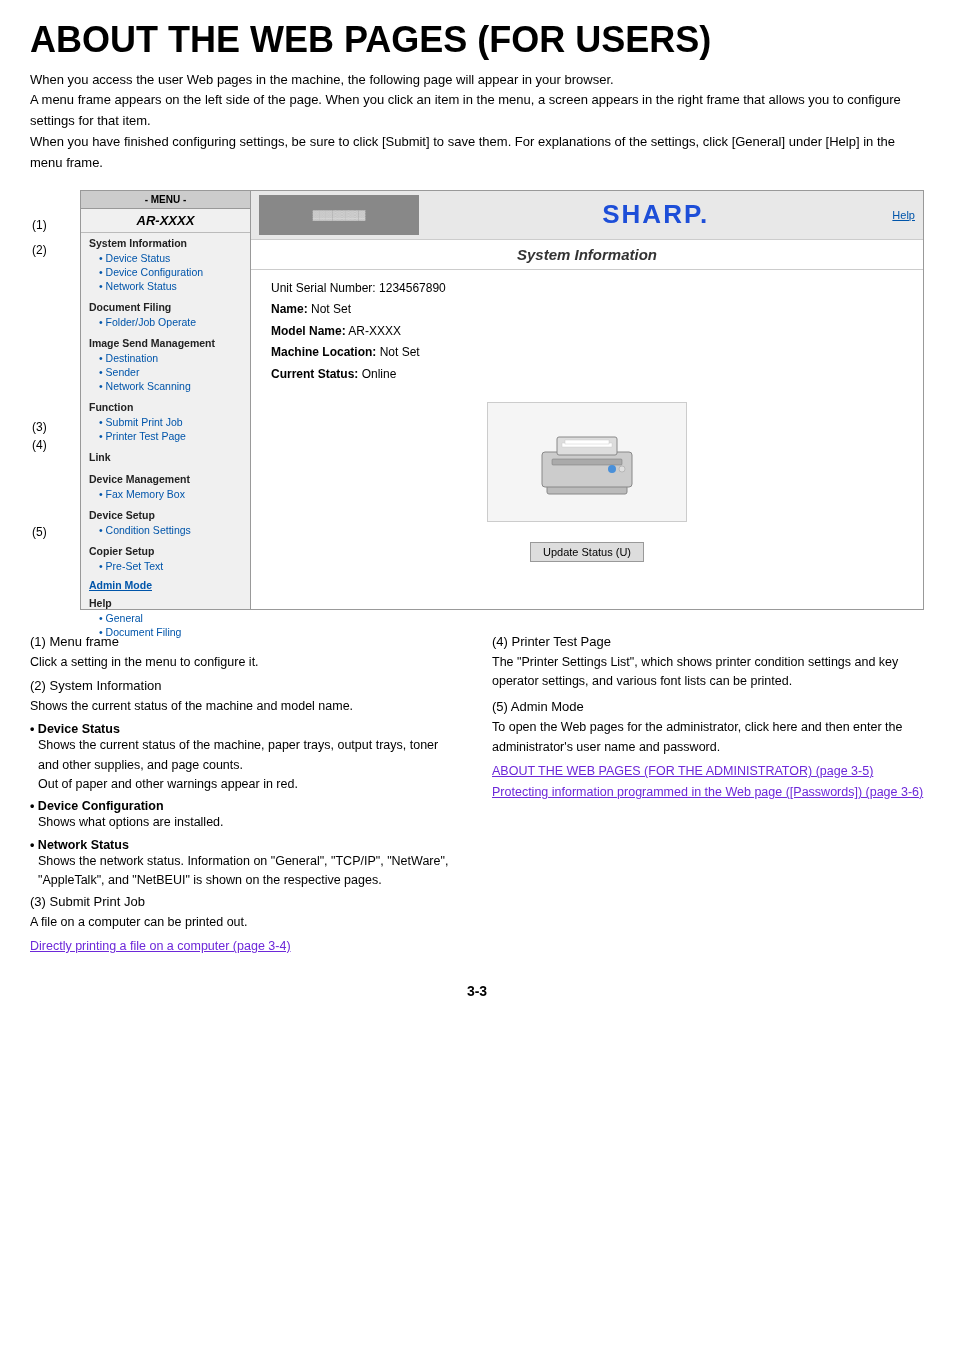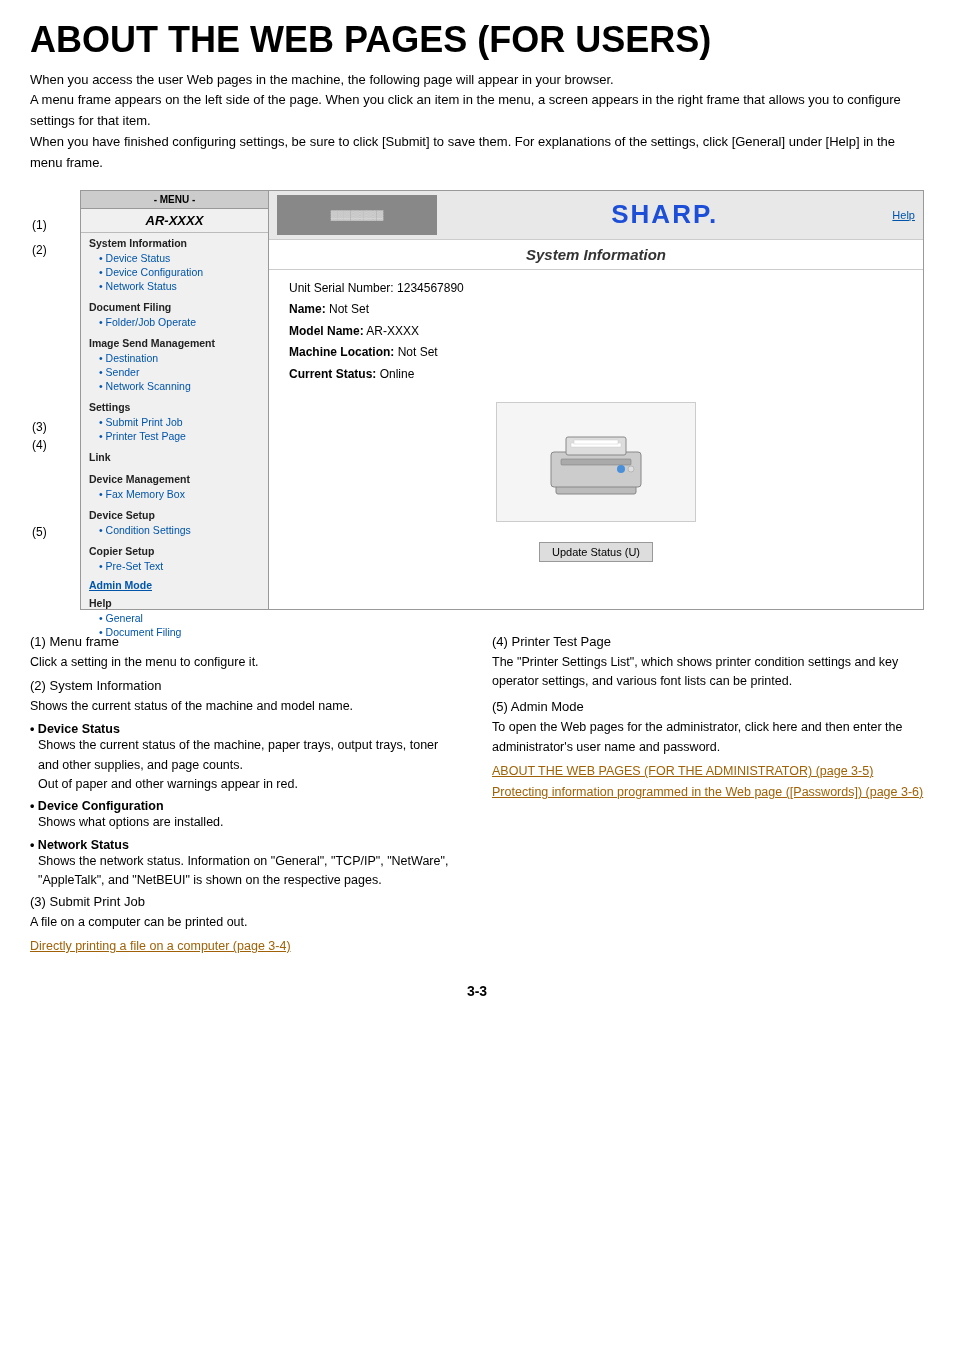--- a/index.html
+++ b/index.html
@@ -18,21 +18,21 @@
       margin-bottom: 10px;
       line-height: 1.1;
     }
     .intro-text {
       font-size: 13px;
       line-height: 1.6;
       margin-bottom: 16px;
     }
     
     .menu-panel {
-      width: 188px;
+      width: 170px;
       border-right: 1px solid #999;
       background: #f0f0f0;
       padding: 0;
       flex-shrink: 0;
       font-size: 11px;
       position: relative;
     }
     .menu-header {
       text-align: center;
       background: #ccc;
@@ -148,21 +148,21 @@
       font-weight: bold;
       font-size: 12.5px;
       margin-top: 5px;
     }
     .desc-sub {
       font-size: 12.5px;
       line-height: 1.55;
       padding-left: 8px;
     }
     .link-blue {
-      color: #a16207;
+      color: #6d28d9;
       text-decoration: underline;
       cursor: pointer;
       font-size: 12.5px;
       text-align: center;
     }
     .page-number {
       text-align: center;
       font-size: 14px;
       margin-top: 30px;
       font-weight: bold;
@@ -230,21 +230,21 @@
       <div class="menu-section-label">Document Filing</div>
       <div class="menu-item">Folder/Job Operate</div>
 
       <div class="menu-spacer"></div>
       <div class="menu-section-label">Image Send Management</div>
       <div class="menu-item">Destination</div>
       <div class="menu-item">Sender</div>
       <div class="menu-item">Network Scanning</div>
 
       <div class="menu-spacer"></div>
-      <div class="menu-section-label">Settings</div>
+      <div class="menu-section-label">Function</div>
       <div class="menu-item">Submit Print Job</div>
       <div class="menu-item">Printer Test Page</div>
 
       <div class="menu-spacer"></div>
       <div class="menu-section-label">Link</div>
 
       <div class="menu-spacer"></div>
       <div class="menu-section-label">Device Management</div>
       <div class="menu-item">Fax Memory Box</div>
 

